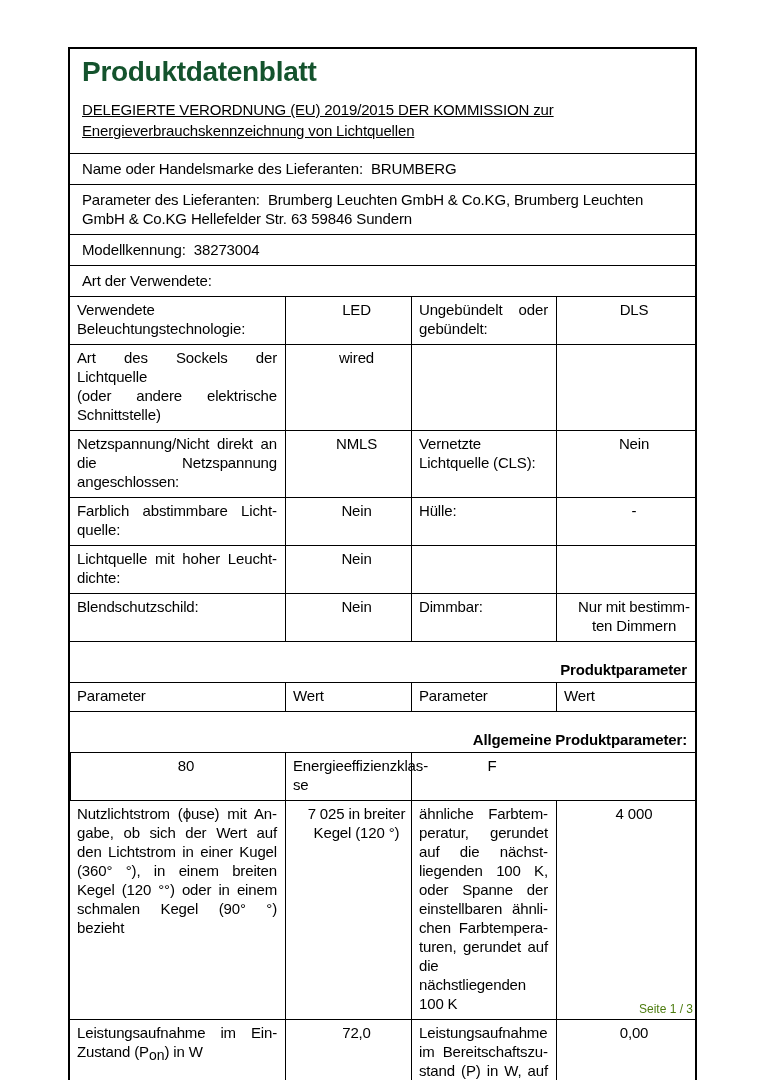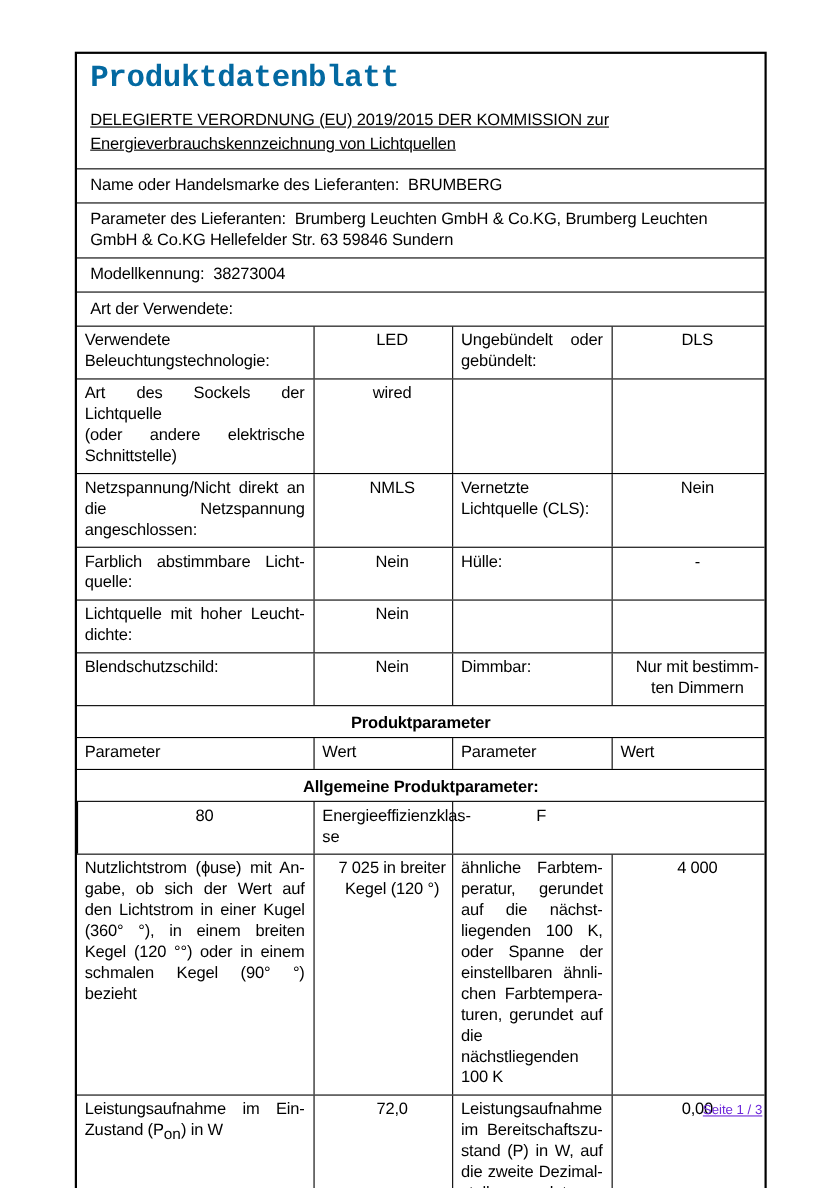--- a/index.html
+++ b/index.html
@@ -54,43 +54,42 @@
   }
   .cell.bl { border-left: 1.5px solid #000; }
   .cell.val {
     text-align: center;
     padding-left: 20px;
     padding-right: 4px;
   }
   .cell .para2 { text-align: justify; }
 
   .span-row {
-    text-align: center;
+    text-align: right;
     font-weight: bold;
-    padding: 6px 8px 3px 8px;
+    padding: 18px 8px 3px 8px;
   }
   .sub { font-size: 14px; vertical-align: -3px; letter-spacing: 0; }
 
   .footer {
     position: absolute;
     top: 1002px;
     right: 71px;
     font-size: 12px;
-    color: #6d28d9;
-    text-decoration: underline;
+    color: #4d7c0f;
   }
 </style>
 </head>
 <body>
 
 <div class="page">
   <div class="sheet">
 
     <div class="block header-block">
-      <h1 style="color: #0369a1; font-family: Liberation Mono, monospace;">Produktdatenblatt</h1>
+      <h1 style="color: #14532d;">Produktdatenblatt</h1>
       <p>DELEGIERTE VERORDNUNG (EU) 2019/2015 DER KOMMISSION zur Energieverbrauchskennzeichnung von Lichtquellen</p>
     </div>
 
     <div class="block info-row">
       <span class="lbl">Name oder Handelsmarke des Lieferanten:</span><span>BRUMBERG</span>
     </div>
     <div class="block info-row">
       <span class="lbl">Parameter des Lieferanten:</span><span>Brumberg Leuchten GmbH &amp; Co.KG, Brumberg Leuchten GmbH &amp; Co.KG Hellefelder Str. 63 59846 Sundern</span>
     </div>
     <div class="block info-row">

